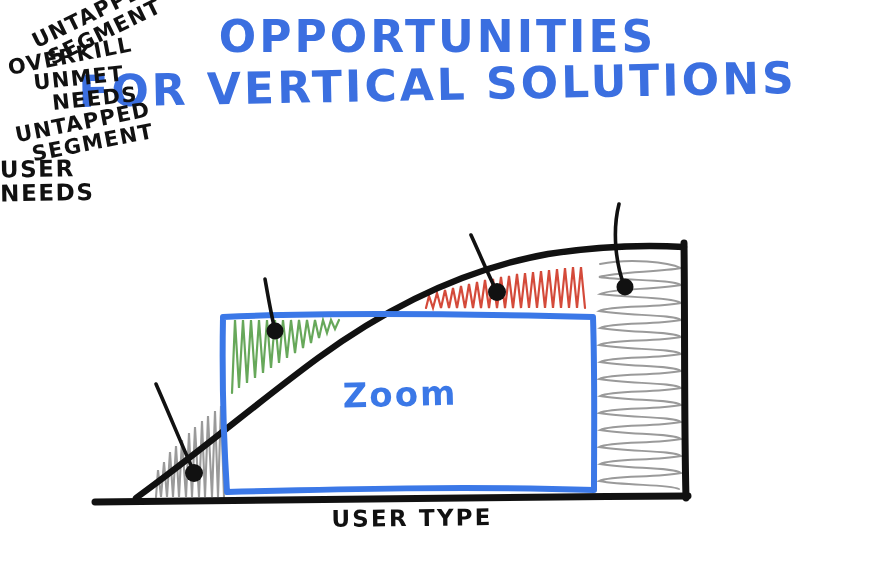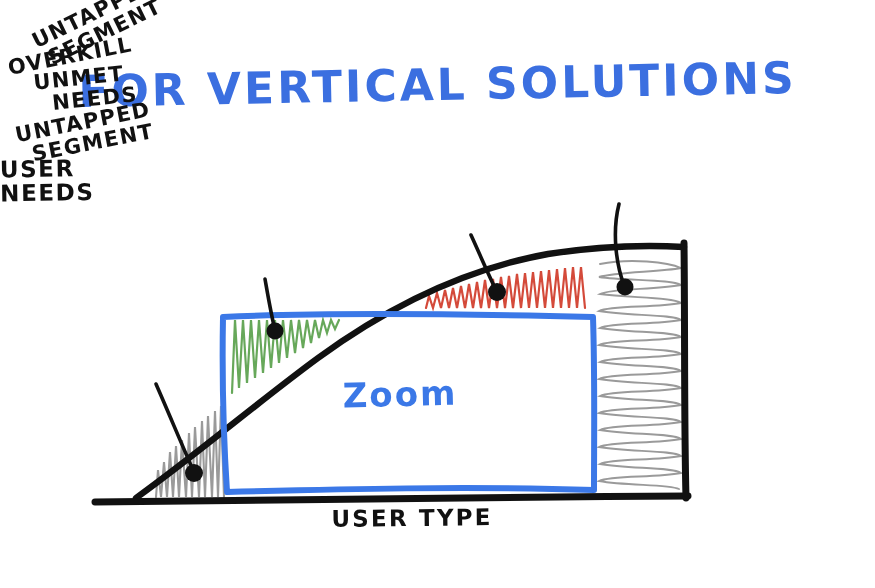--- a/index.html
+++ b/index.html
@@ -184,20 +184,21 @@
       <circle cx="497" cy="292" r="9" fill="#111111"></circle>
     </g>
 
     <g>
       <path d="M619,204 C612,232 616,264 624,285" stroke="#111111" stroke-width="3.6" fill="none" stroke-linecap="round"></path>
       <circle cx="625" cy="287" r="8.5" fill="#111111"></circle>
     </g>
 
   </svg>
 
+  <div class="txt title" id="title-line1">OPPORTUNITIES</div>
   <div class="txt title" id="title-line2">FOR VERTICAL SOLUTIONS</div>
 
   <div id="lbl-untapped-left">
     <div class="txt ann" style="position:relative;left:0;top:0;width:100%">UNTAPPED</div>
     <div class="txt ann" style="position:relative;left:0;top:0;width:100%">SEGMENT</div>
   </div>
 
   <div id="lbl-overkill">
     <div class="txt ann" style="position:relative;left:0;top:0;width:100%">OVERKILL</div>
   </div>

